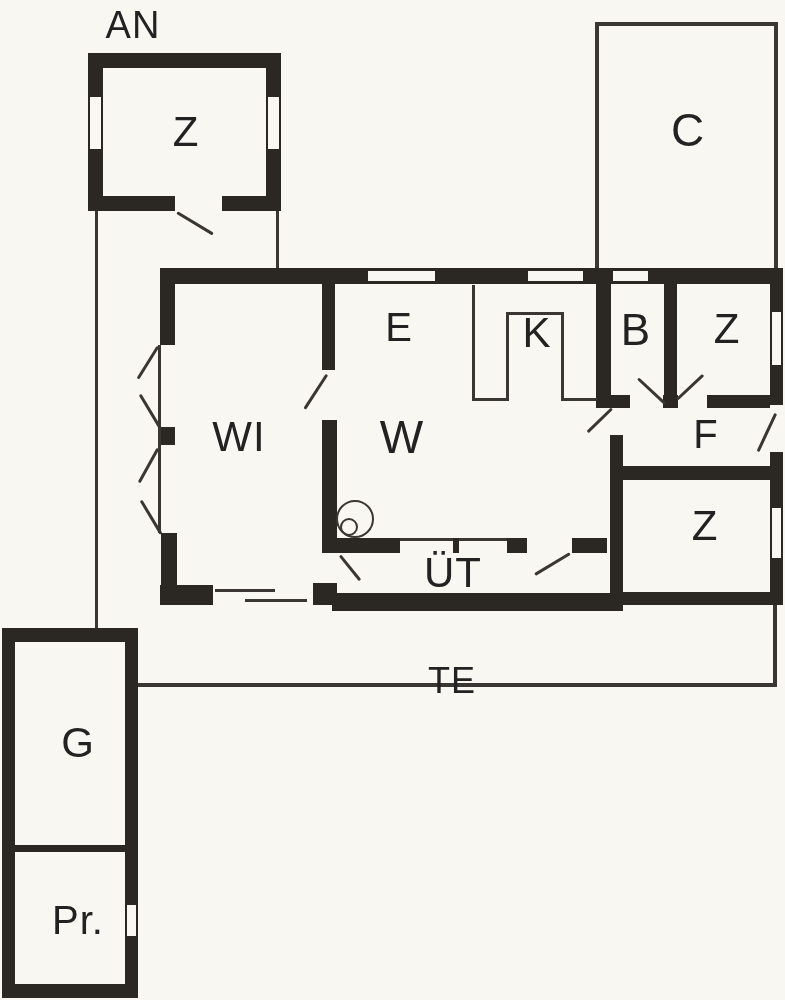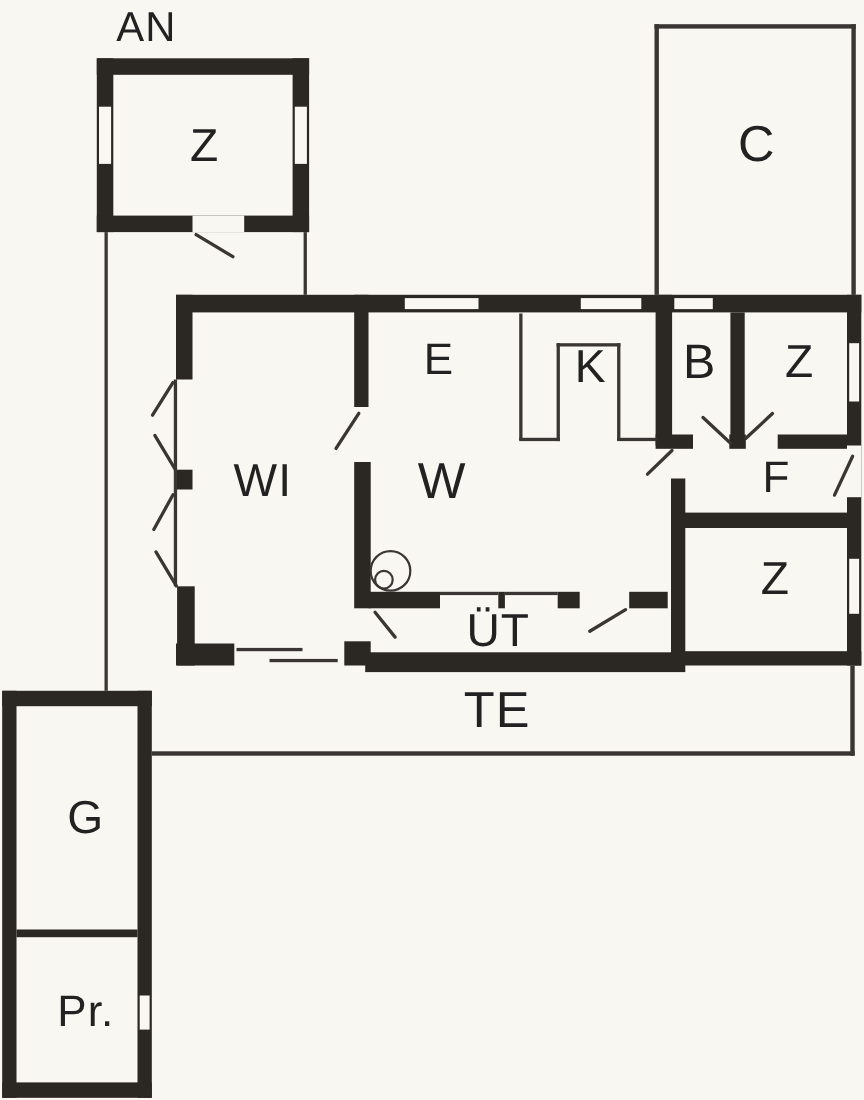--- a/index.html
+++ b/index.html
@@ -122,17 +122,17 @@
   <div class="lbl" style="left:688px;top:130px;font-size:46px">C</div>
   <div class="lbl" style="left:399px;top:327px;font-size:40px">E</div>
   <div class="lbl" style="left:537px;top:333px;font-size:42px">K</div>
   <div class="lbl" style="left:636px;top:330px;font-size:44px">B</div>
   <div class="lbl" style="left:727px;top:329px;font-size:42px">Z</div>
   <div class="lbl" style="left:239px;top:437px;font-size:42px">WI</div>
   <div class="lbl" style="left:402px;top:437px;font-size:46px">W</div>
   <div class="lbl" style="left:706px;top:434px;font-size:40px">F</div>
   <div class="lbl" style="left:705px;top:526px;font-size:42px">Z</div>
   <div class="lbl" style="left:453px;top:573px;font-size:42px">ÜT</div>
-  <div class="lbl" style="left:452px;top:645px;font-size:46px">TE</div>
+  <div class="lbl" style="left:452px;top:681px;font-size:36px">TE</div>
   <div class="lbl" style="left:78px;top:743px;font-size:42px">G</div>
   <div class="lbl" style="left:78px;top:920px;font-size:40px">Pr.</div>
 
 </div>
 
 </body></html>

